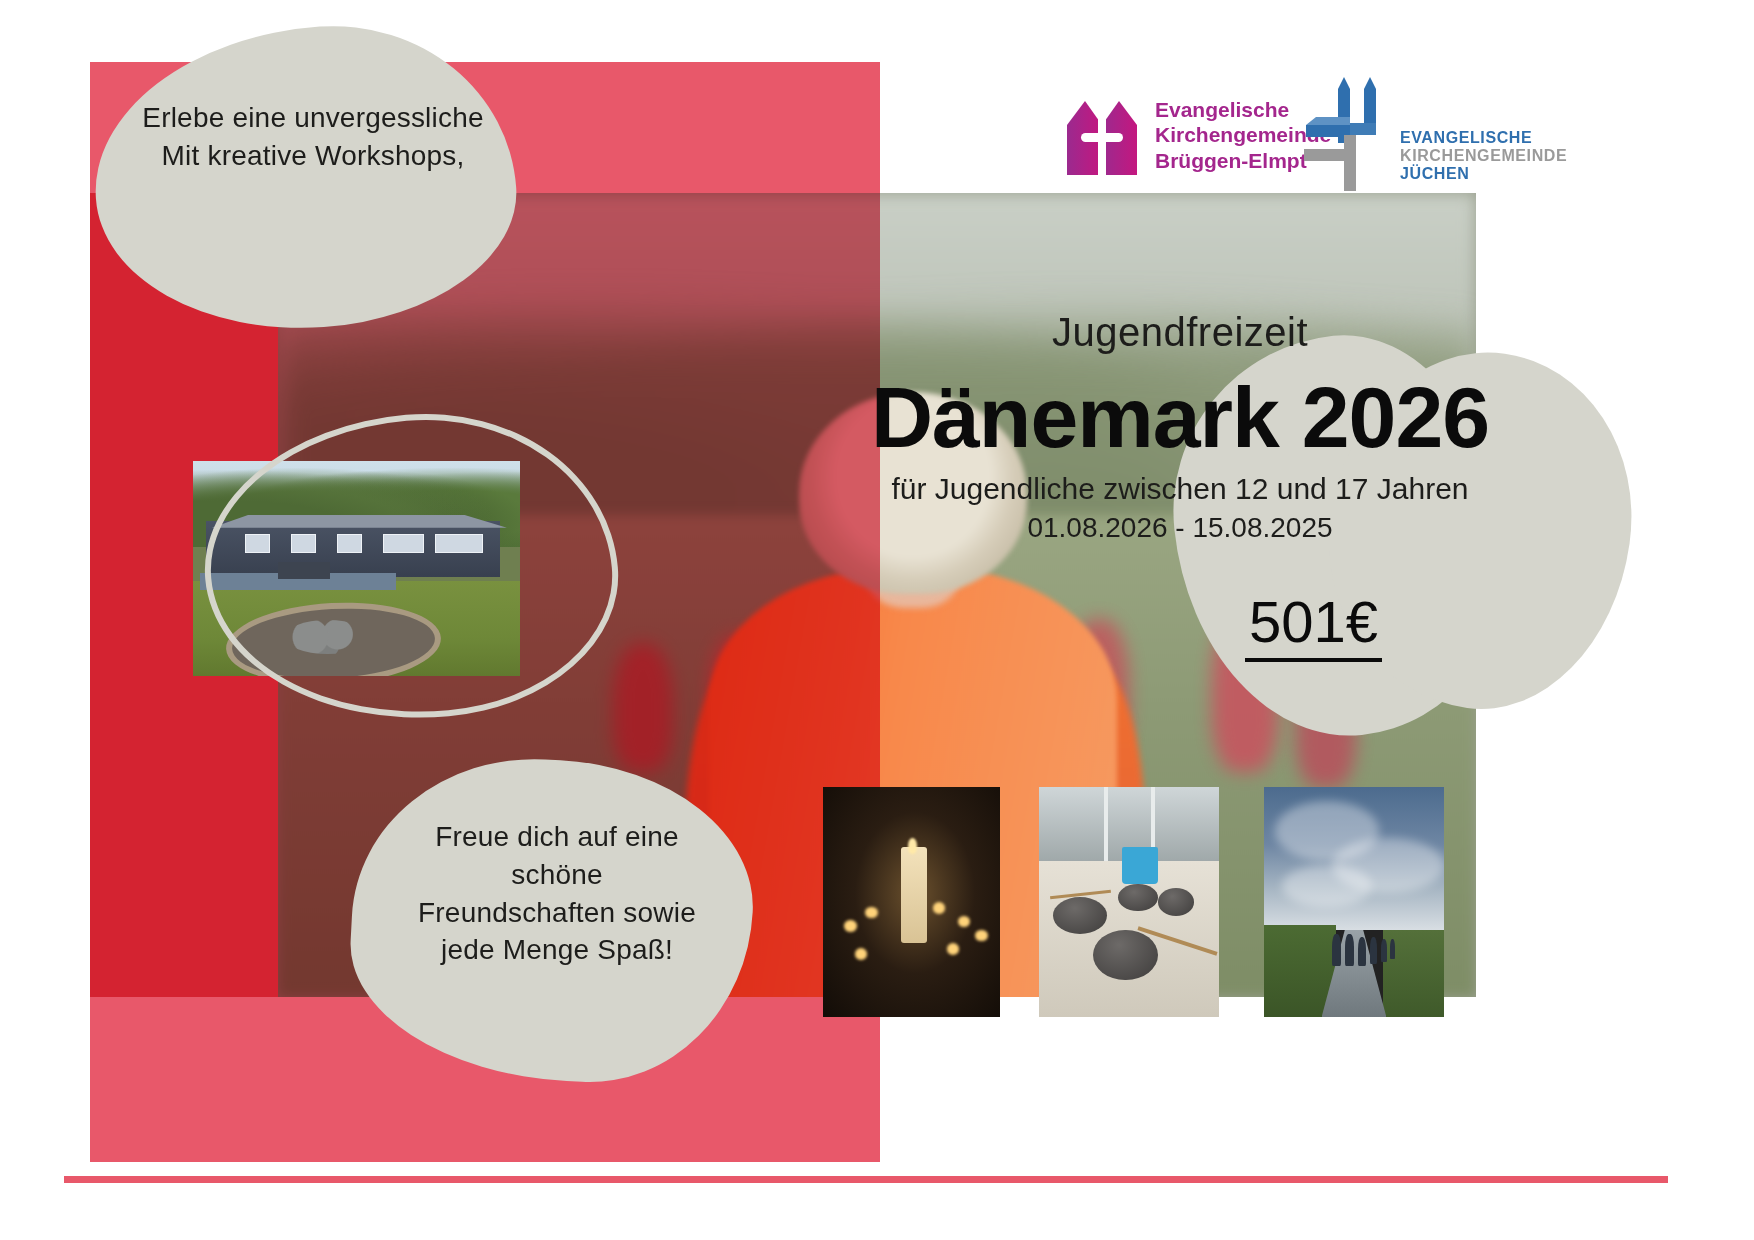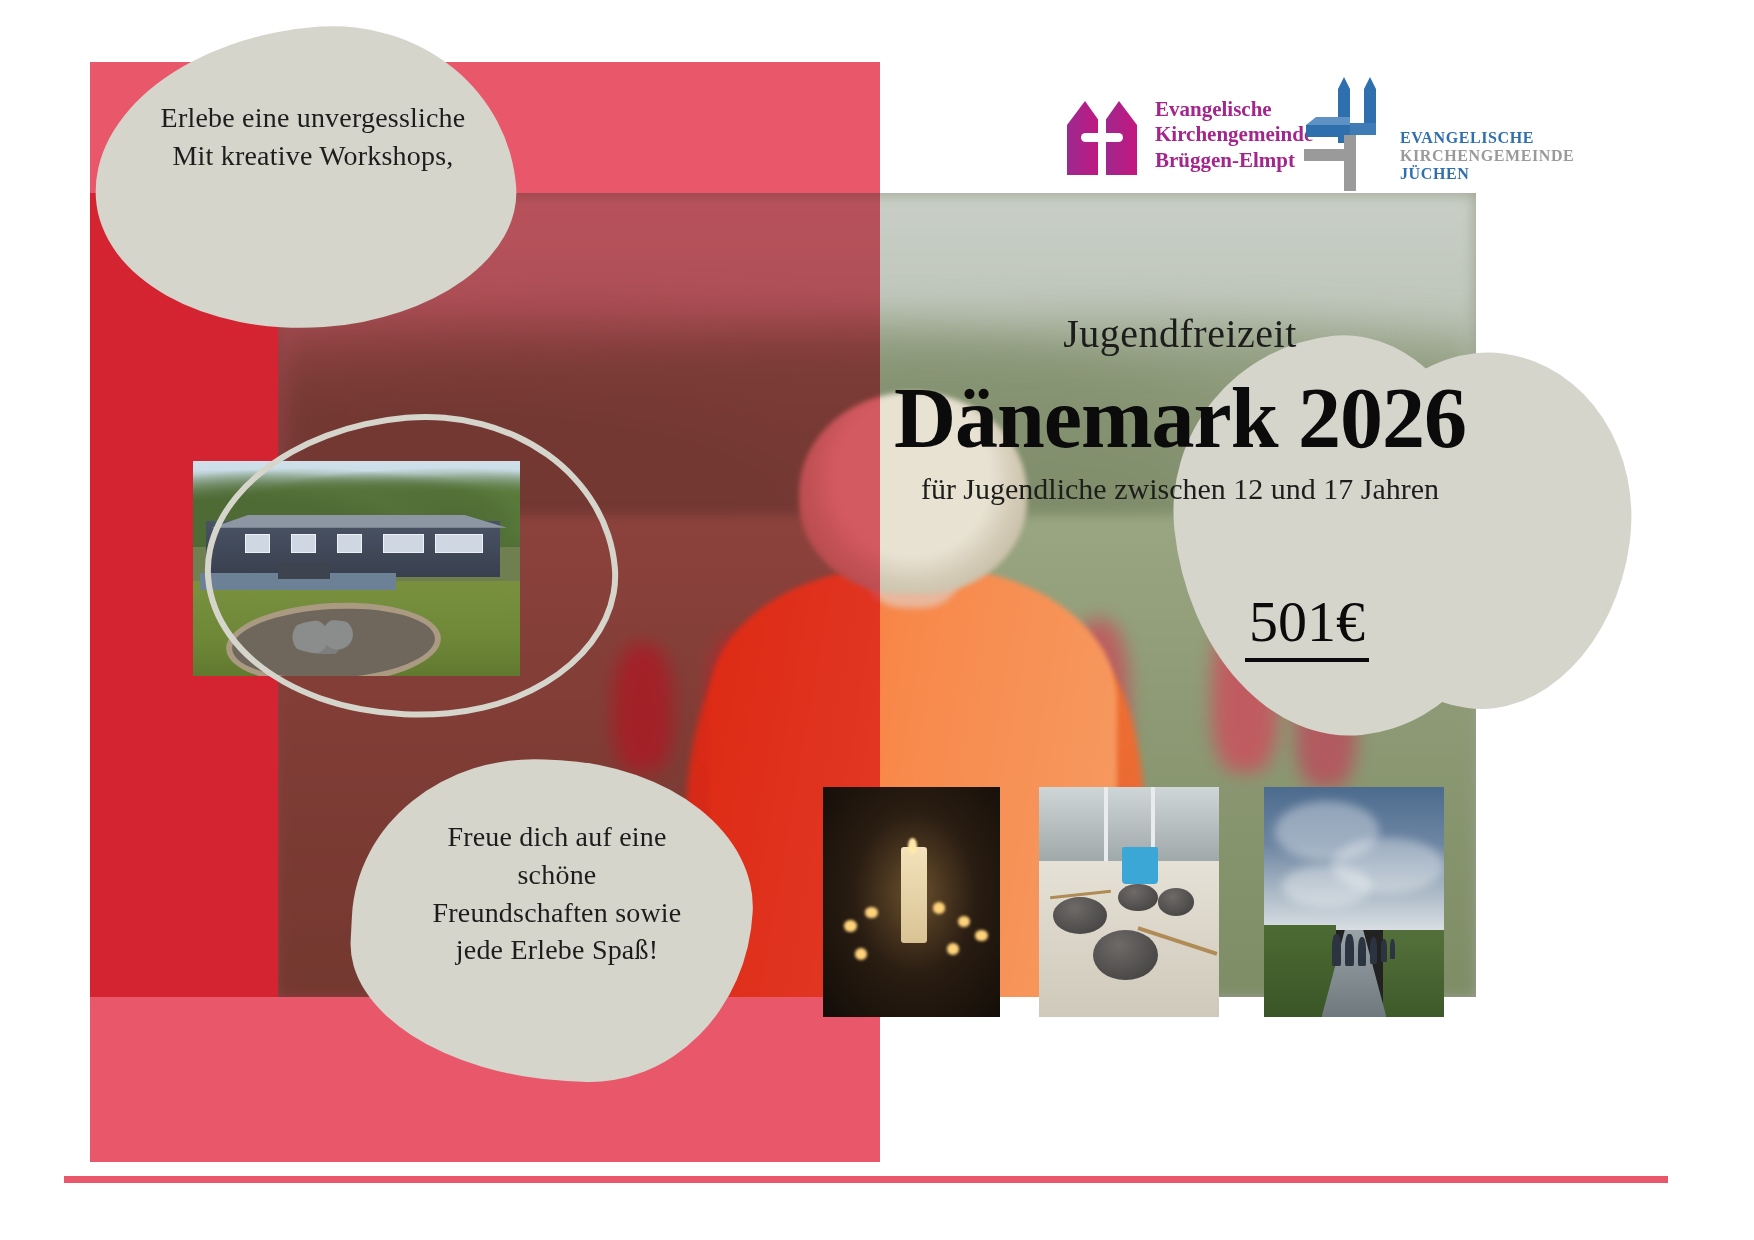--- a/index.html
+++ b/index.html
@@ -9,21 +9,20 @@
   }
   body {
     font-family: "Liberation Sans", sans-serif;
   }
   #poster {
     position: relative;
     width: 1754px;
     height: 1240px;
     background: #ffffff;
     overflow: hidden;
-    font-family: Liberation Serif, serif;
   }
 
   
   .red-panel {
     position: absolute;
     left: 90px;
     top: 62px;
     width: 790px;
     height: 1100px;
     background: #e8586a;
@@ -388,21 +387,21 @@
 
   <div class="blurb blurb-top">
     <div>Erlebe eine unvergessliche</div>
     <div>Mit kreative Workshops,</div>
   </div>
 
   <div class="blurb blurb-bottom">
     <div>Freue dich auf eine</div>
     <div>schöne</div>
     <div>Freundschaften sowie</div>
-    <div>jede Erlebe Spaß!</div>
+    <div>jede Menge Spaß!</div>
   </div>
 
   <div class="house-photo">
     <div class="hp-sky"></div>
     <div class="hp-trees"></div>
     <div class="hp-grass"></div>
     <div class="hp-building"></div>
     <div class="hp-roof"></div>
     <div class="hp-win" style="left:16%"></div>
     <div class="hp-win" style="left:30%"></div>
@@ -412,20 +411,21 @@
     <div class="hp-patio"></div>
     <div class="hp-table"></div>
     <div class="hp-firepit"></div>
     <div class="hp-stones"></div>
   </div>
   <div class="blob-outline"></div>
 
   <div class="kicker">Jugendfreizeit</div>
   <div class="headline">Dänemark 2026</div>
   <div class="subline">für Jugendliche zwischen 12 und 17 Jahren</div>
+  <div class="dates">01.08.2026 - 15.08.2025</div>
   <div class="price-wrap">
     <span class="price-text">501€</span>
   </div>
 
   <div class="logo-bruggen">
     <span class="mark">
       <svg viewBox="0 0 78 80" width="78" height="80" aria-hidden="true">
         <defs>
           <linearGradient id="gB" x1="0" y1="0" x2="1" y2="0">
             <stop offset="0%" stop-color="#9b2a8f"></stop>

